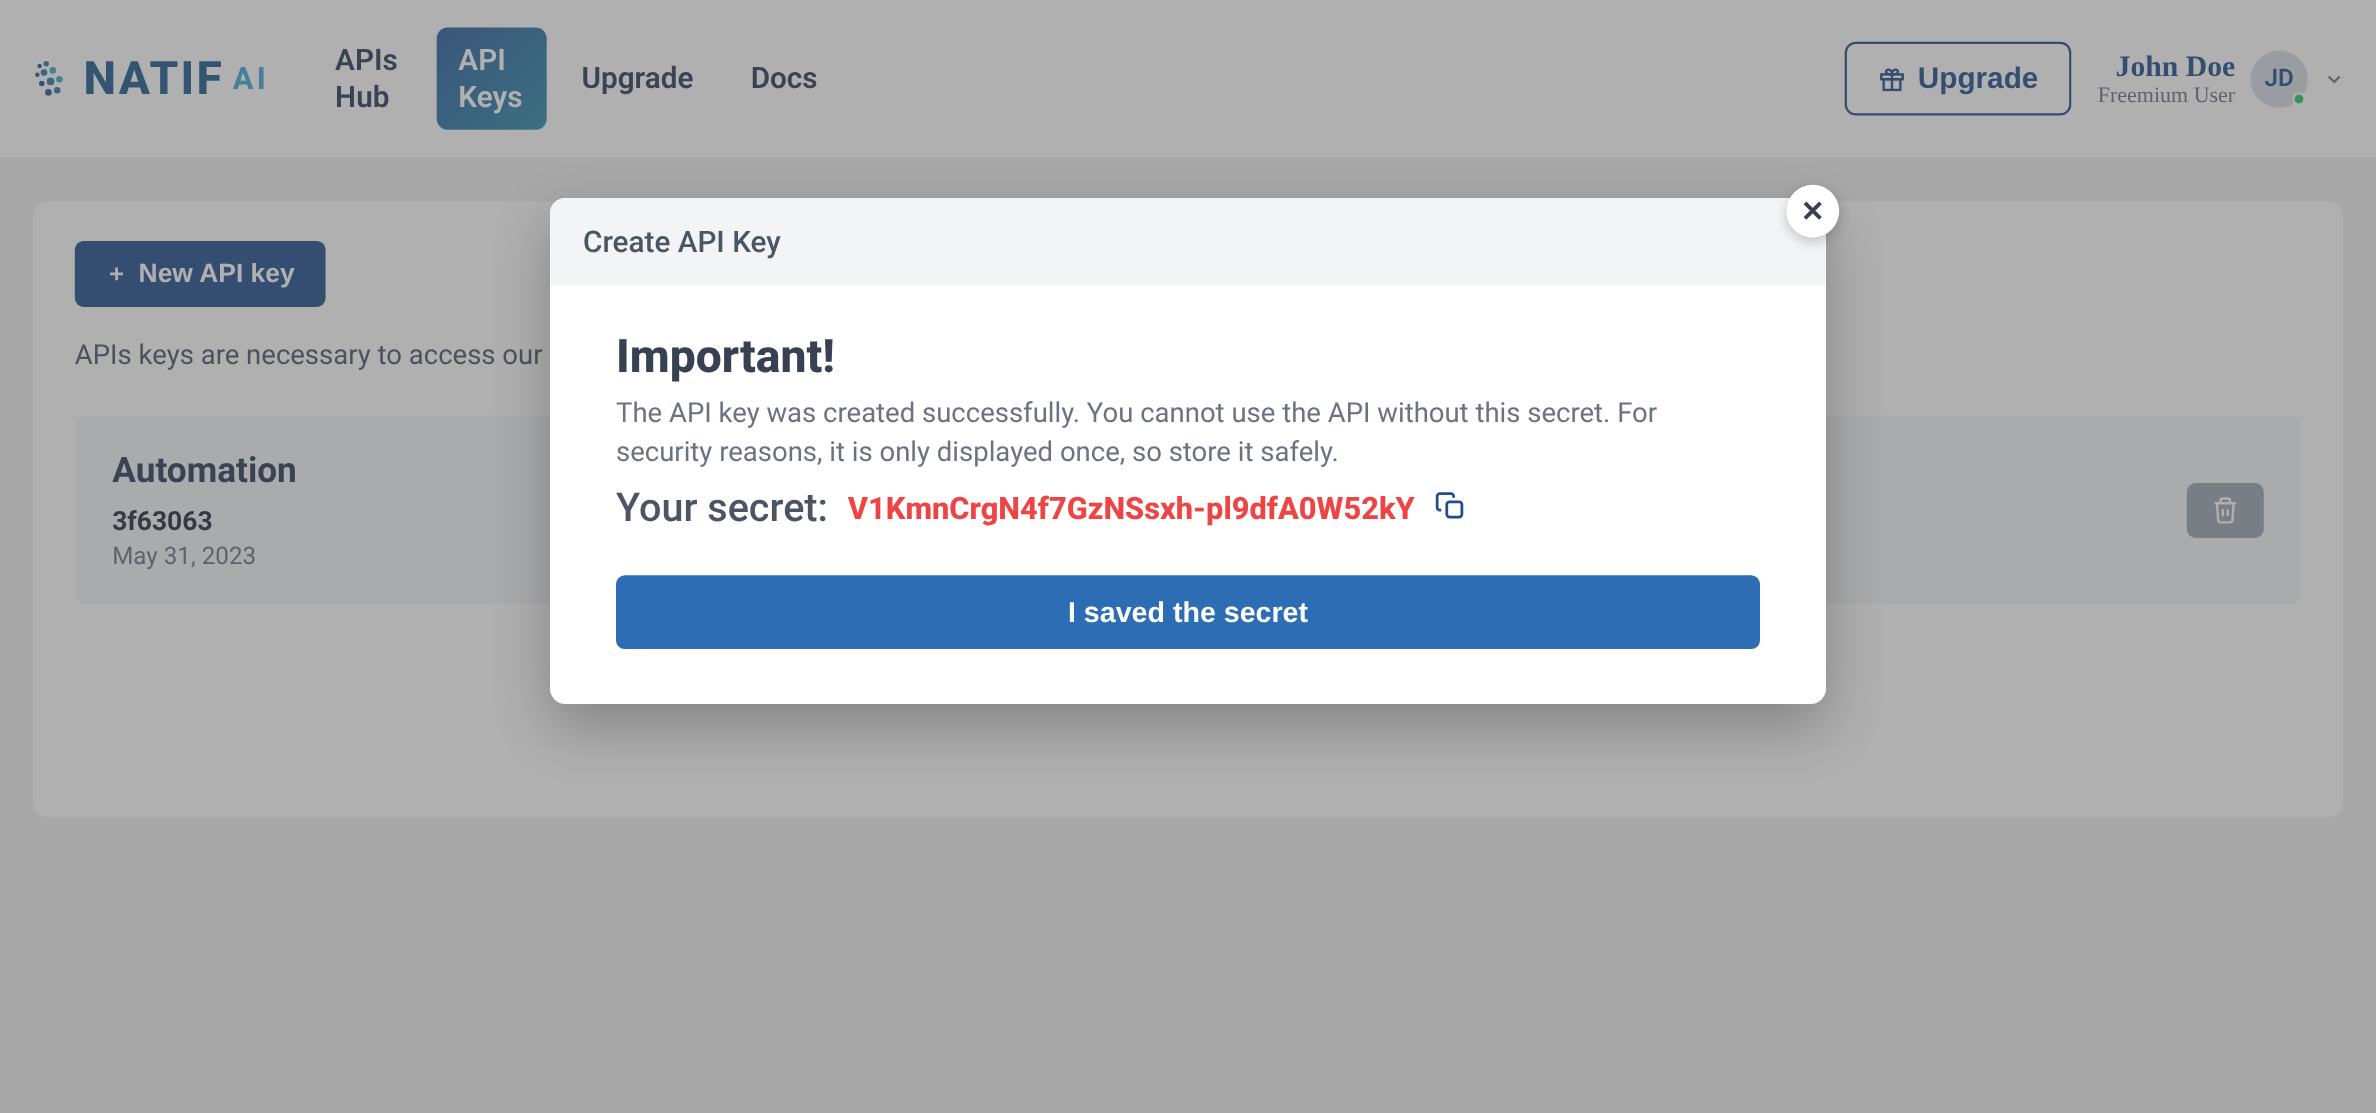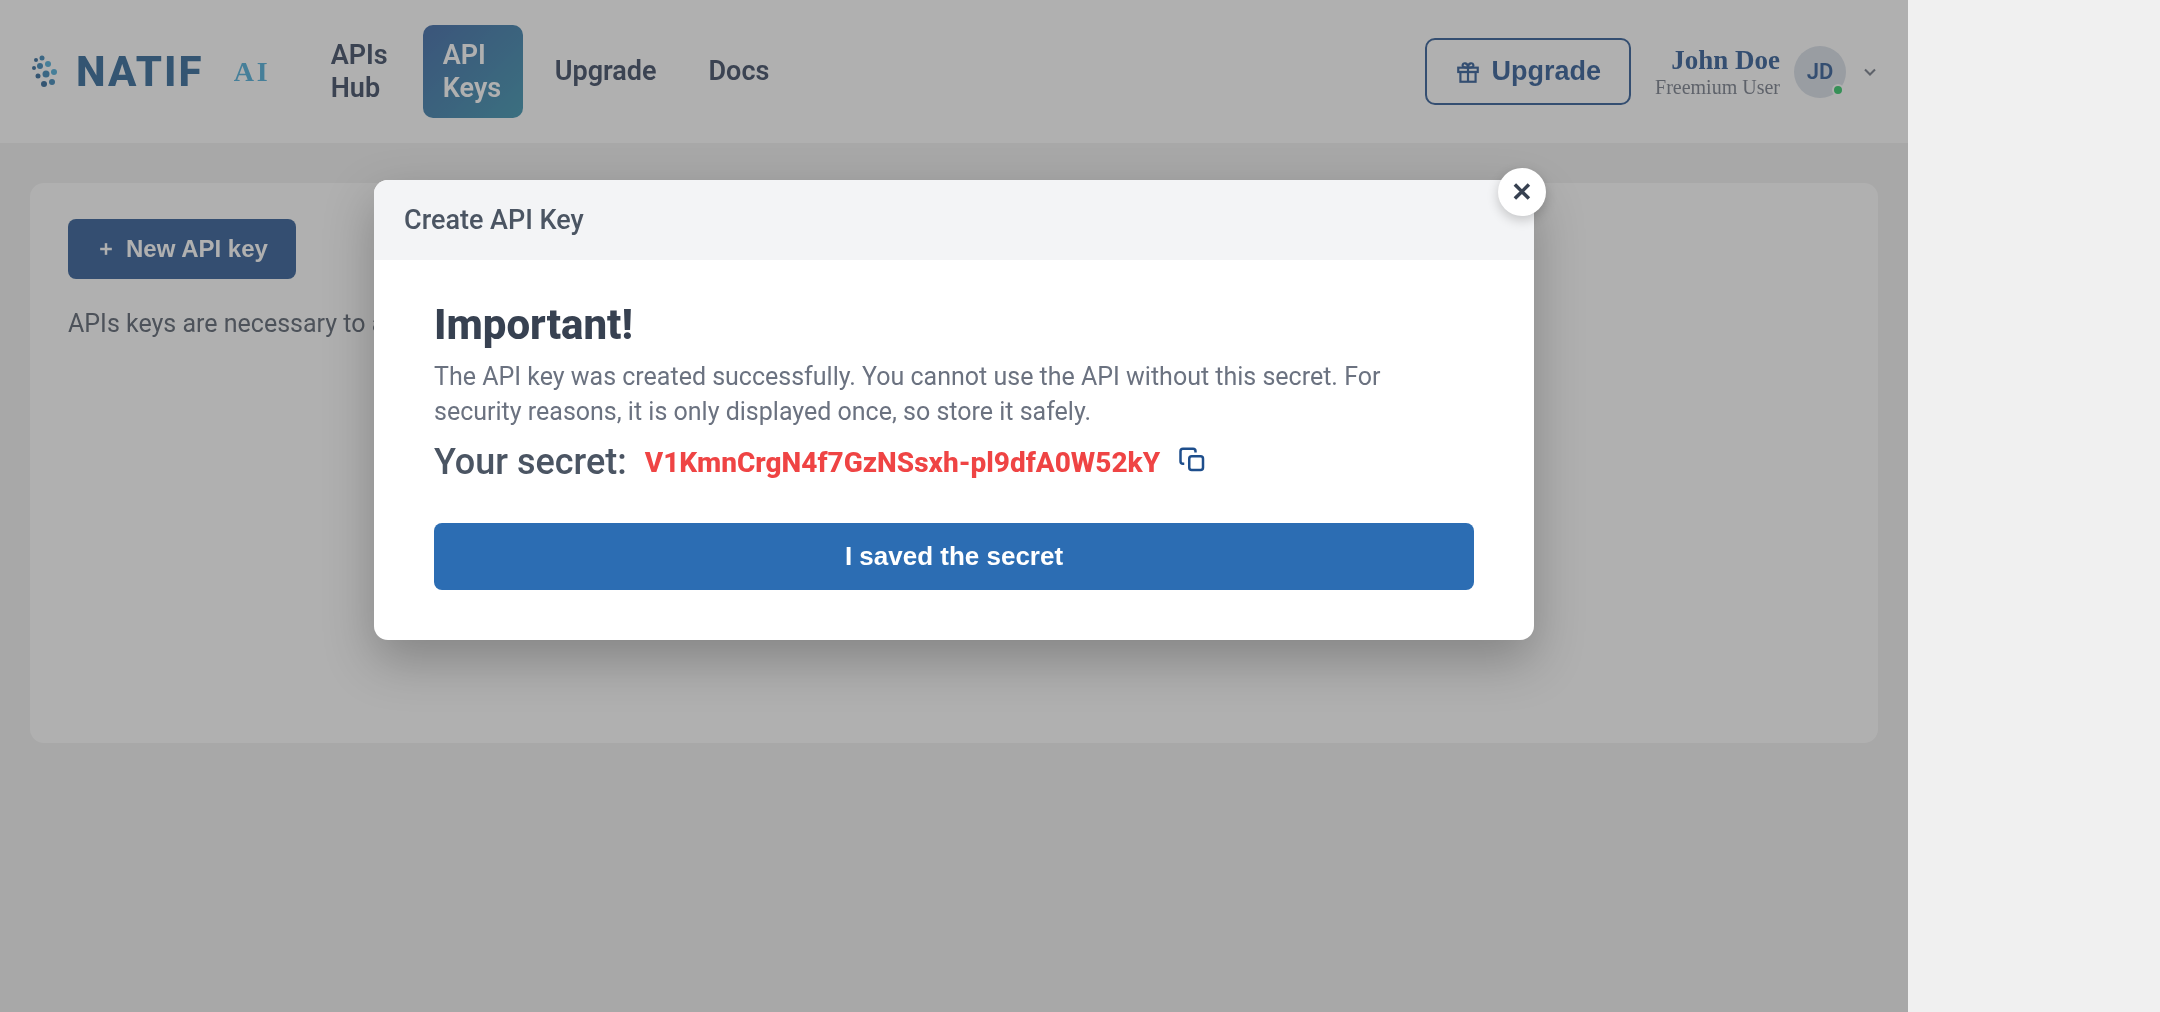--- a/index.html
+++ b/index.html
@@ -9,21 +9,21 @@
     }
     body {
       font-family: -apple-system, BlinkMacSystemFont, 'Segoe UI', Roboto, Helvetica, Arial, sans-serif;
       background: #f0f0f0;
       width: 2160px;
       height: 1012px;
       overflow: hidden;
       position: relative;
     }
     .page-wrapper {
-      width: 1908px;
+      width: 2160px;
       height: 1012px;
       position: relative;
     }
     .header {
       background: #ffffff;
       height: 143px;
       display: flex;
       align-items: center;
       padding: 0 28px;
       justify-content: space-between;
@@ -46,23 +46,22 @@
     .logo-text {
       font-size: 42px;
       font-weight: 800;
       letter-spacing: 2px;
       color: #1e5a8e;
     }
     .logo-suffix {
       font-size: 28px;
       font-weight: 700;
       color: #3fa7d6;
-      margin-left: 22px;
+      margin-left: 0;
       letter-spacing: 3px;
-      font-family: Liberation Serif, serif;
     }
     .nav {
       display: flex;
       align-items: center;
       gap: 12px;
     }
     .nav-item {
       font-size: 27px;
       font-weight: 600;
       color: #2b3a55;
@@ -381,20 +380,35 @@
       <div class="card-header">
         <button class="new-key-btn">
           <svg class="plus-icon-svg" viewBox="0 0 24 24" fill="none" stroke="#ffffff" stroke-width="3">
             <line x1="12" y1="5" x2="12" y2="19"></line>
             <line x1="5" y1="12" x2="19" y2="12"></line>
           </svg>
           <span>New API key</span>
         </button>
       </div>
       <p class="card-desc">APIs keys are necessary to access our service.</p>
+      <div class="key-row">
+        <div class="key-info">
+          <div class="key-name">Automation</div>
+          <div class="key-id">3f63063</div>
+          <div class="key-date">May 31, 2023</div>
+        </div>
+        <button class="trash-btn">
+          <svg viewBox="0 0 24 24" width="26" height="26" fill="none" stroke="#ffffff" stroke-width="2">
+            <polyline points="3 6 5 6 21 6"></polyline>
+            <path d="M19 6l-1 14a2 2 0 0 1-2 2H8a2 2 0 0 1-2-2L5 6"></path>
+            <path d="M10 11v6M14 11v6"></path>
+            <path d="M8 6V4a2 2 0 0 1 2-2h4a2 2 0 0 1 2 2v2"></path>
+          </svg>
+        </button>
+      </div>
     </div>
   </main>
 
   <div class="overlay">
     <div class="modal">
       <div class="modal-header">Create API Key</div>
       <button class="modal-close">
         <span>✕</span>
       </button>
       <div class="modal-body">

